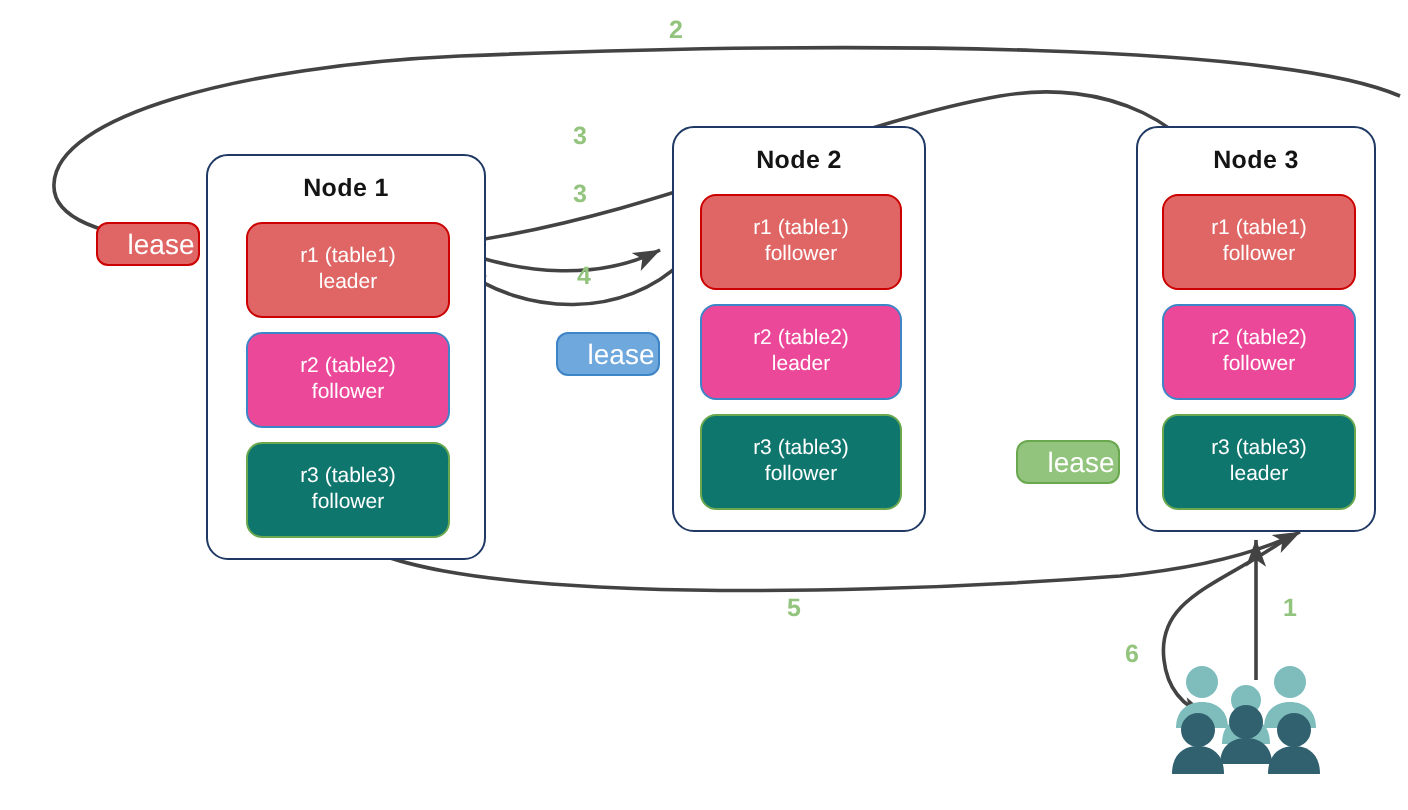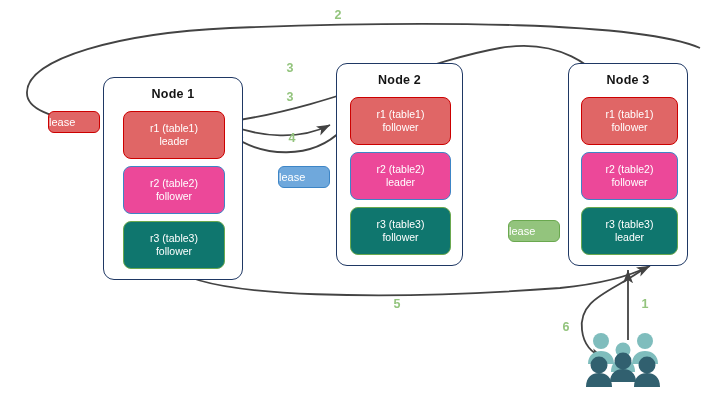--- a/index.html
+++ b/index.html
@@ -14,22 +14,22 @@
   .node-title{position:absolute;left:0;right:0;top:9px;text-align:center;
               font-size:12.5px;font-weight:bold;color:#141414;letter-spacing:.2px;}
   .replica{position:absolute;box-sizing:border-box;border-radius:8px;
            display:flex;flex-direction:column;align-items:center;justify-content:center;
            color:#ffffff;font-size:10.5px;line-height:13px;text-align:center;}
   .rep-red{background:#e06666;border:1.4px solid #cc0000;}
   .rep-blue{background:#ec4899;border:1.4px solid #3d85c6;}
   .rep-green{background:#0f766e;border:1.4px solid #6aa84f;}
 
   .lease{position:absolute;box-sizing:border-box;border-radius:6px;
-         display:flex;align-items:center;justify-content:flex-start;
-         color:#ffffff;font-size:11px;}
+         display:flex;align-items:center;justify-content:center;
+         color:#ffffff;font-size:14px;padding-left:13px;}
   .lease-red{background:#e06666;border:1.4px solid #cc0000;}
   .lease-blue{background:#6fa8dc;border:1.4px solid #3d85c6;}
   .lease-green{background:#93c47d;border:1.4px solid #6aa84f;}
 
   .step-label{position:absolute;color:#93c47d;font-size:12.5px;font-weight:bold;
               text-align:center;}
 
   .users-icon{position:absolute;}
 </style>
 </head>

